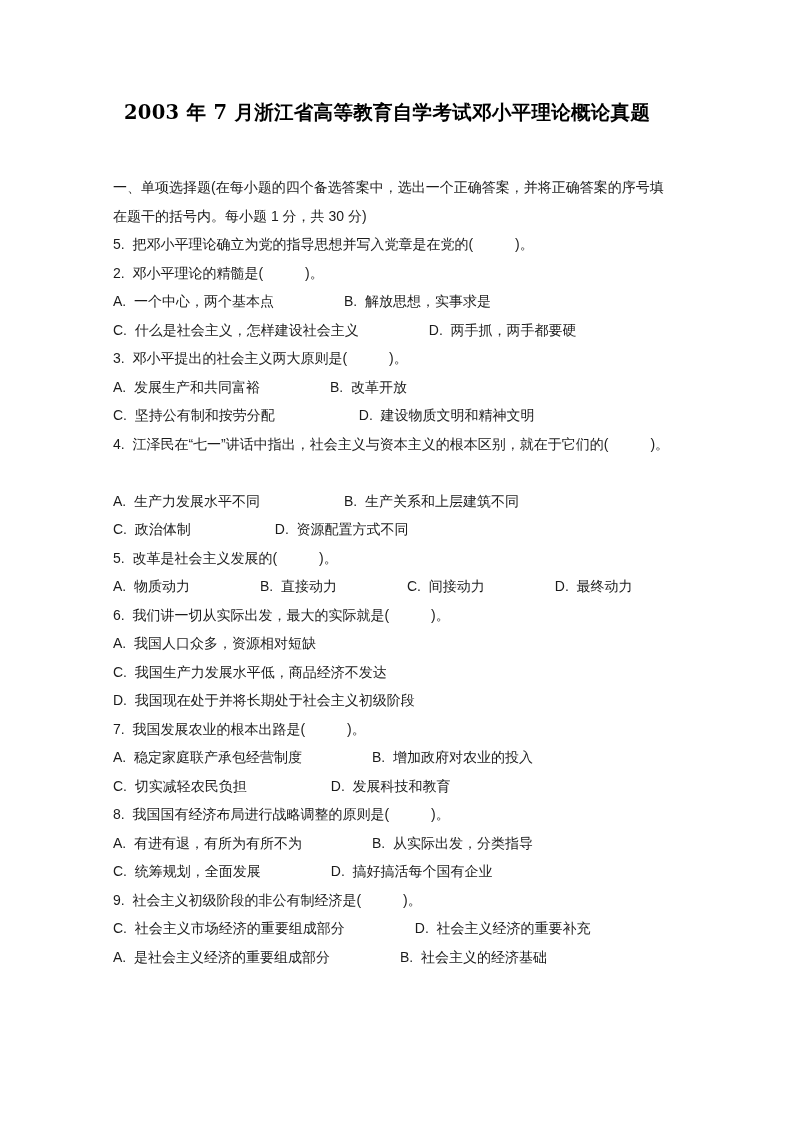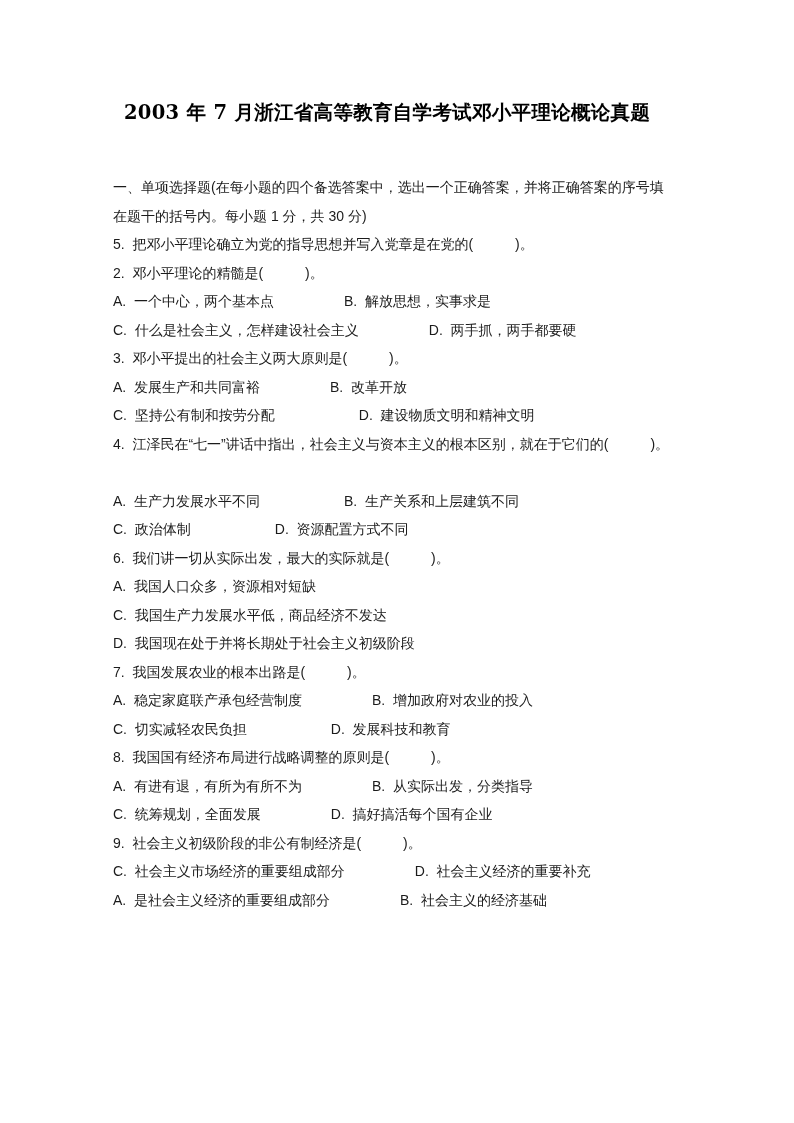--- a/index.html
+++ b/index.html
@@ -71,20 +71,24 @@
       <p class="line">C.  坚持公有制和按劳分配　　　　　　D.  建设物质文明和精神文明</p>
     </section>
 
     <section>
       <p class="line">4.  江泽民在“七一”讲话中指出，社会主义与资本主义的根本区别，就在于它们的(　　　)。</p>
       <p class="line"> </p>
       <p class="line">A.  生产力发展水平不同　　　　　　B.  生产关系和上层建筑不同</p>
       <p class="line">C.  政治体制　　　　　　D.  资源配置方式不同</p>
     </section>
 
+    <section>
+      <p class="line">5.  改革是社会主义发展的(　　　)。</p>
+      <p class="line">A.  物质动力　　　　　B.  直接动力　　　　　C.  间接动力　　　　　D.  最终动力</p>
+    </section>
 
     <section>
       <p class="line">6.  我们讲一切从实际出发，最大的实际就是(　　　)。</p>
       <p class="line">A.  我国人口众多，资源相对短缺</p>
       <p class="line">C.  我国生产力发展水平低，商品经济不发达</p>
       <p class="line">D.  我国现在处于并将长期处于社会主义初级阶段</p>
     </section>
 
     <section>
       <p class="line">7.  我国发展农业的根本出路是(　　　)。</p>

